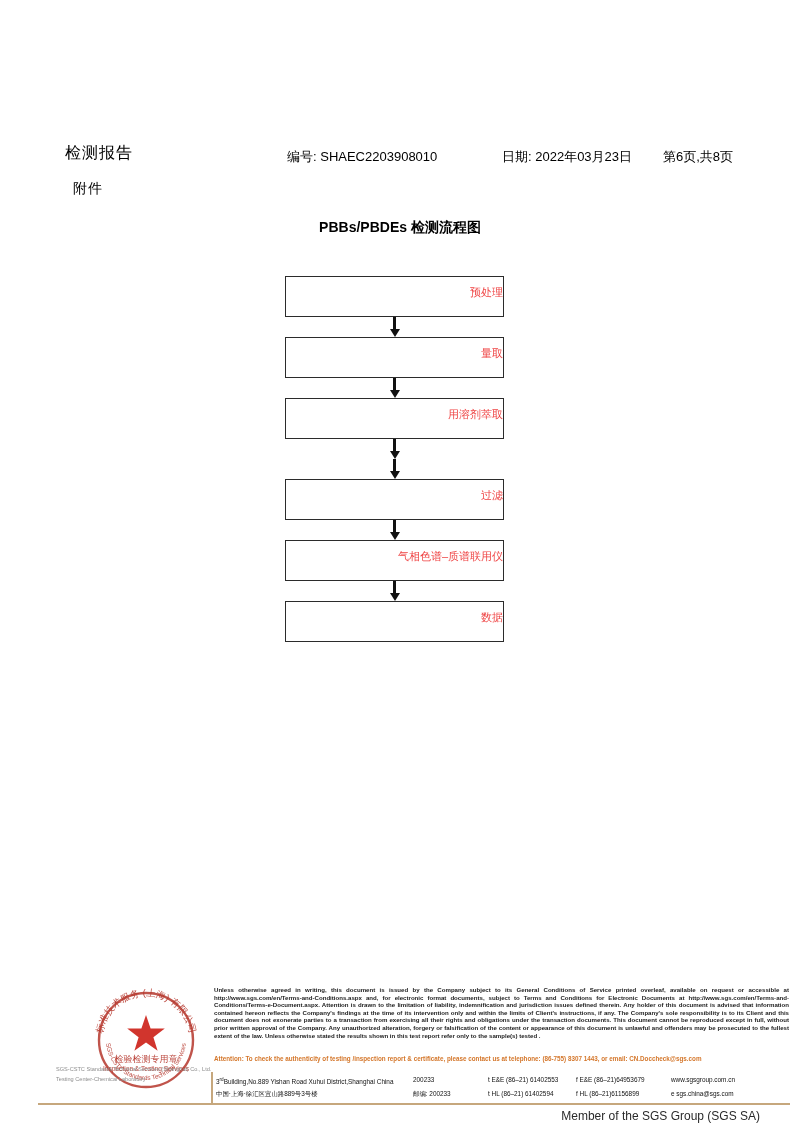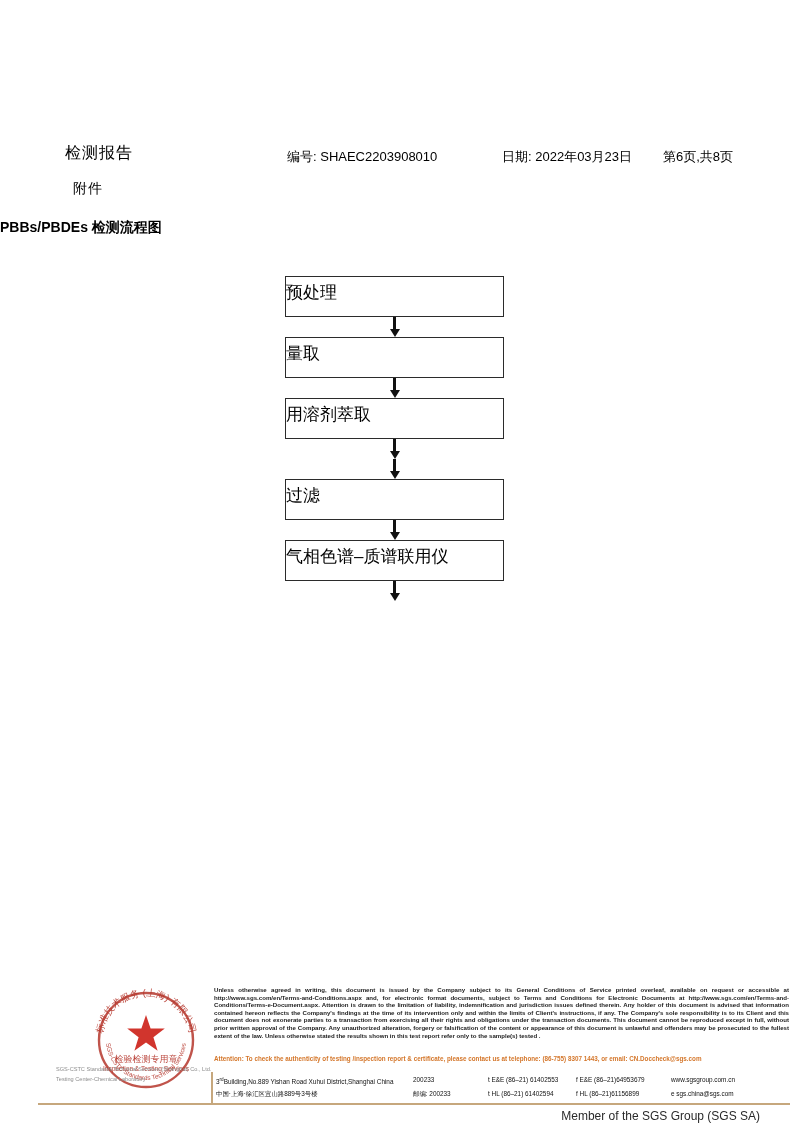--- a/index.html
+++ b/index.html
@@ -91,21 +91,21 @@
     top: 148px;
     font-size: 13px;
   }
 
   
   .flow-title {
     position: absolute;
     left: 0;
     top: 219px;
     width: 800px;
-    text-align: left;
+    text-align: center;
     font-size: 14px;
     font-weight: bold;
   }
   .flow {
     position: absolute;
     left: 285px;
     top: 276px;
     width: 219px;
   }
   .flow-node {
@@ -114,24 +114,24 @@
     width: 219px;
     height: 41px;
     border: 1px solid #2b2b2b;
     background: #ffffff;
   }
   .flow-node span {
     position: absolute;
     left: 0;
     top: 8px;
     width: 100%;
-    text-align: left;
-    font-size: 17px;
+    text-align: right;
+    font-size: 11px;
     line-height: 15px;
-    color: #000000;
+    color: #ef4444;
   }
   .flow-arrow {
     position: relative;
     width: 219px;
     height: 20px;
   }
   .flow-arrow .shaft {
     position: absolute;
     left: 50%;
     margin-left: -1.5px;
@@ -291,20 +291,23 @@
     </div>
 
     <div class="flow-node">
       <span>气相色谱–质谱联用仪</span>
     </div>
     <div class="flow-arrow">
       <div class="shaft"></div>
       <div class="head"></div>
     </div>
 
+    <div class="flow-node">
+      <span>数据</span>
+    </div>
 
   </div>
 
   <div class="stamp">
     <svg width="116" height="116" viewBox="0 0 116 116" xmlns="http://www.w3.org/2000/svg">
       <defs>
         <path id="arcTop" d="M 14,58 A 44,44 0 0 1 102,58" fill="none"></path>
         <path id="arcBot" d="M 18,58 A 40,40 0 0 0 98,58" fill="none"></path>
       </defs>
       <circle cx="58" cy="58" r="47" fill="none" stroke="#b5362c" stroke-width="2.4" opacity="0.85"></circle>

